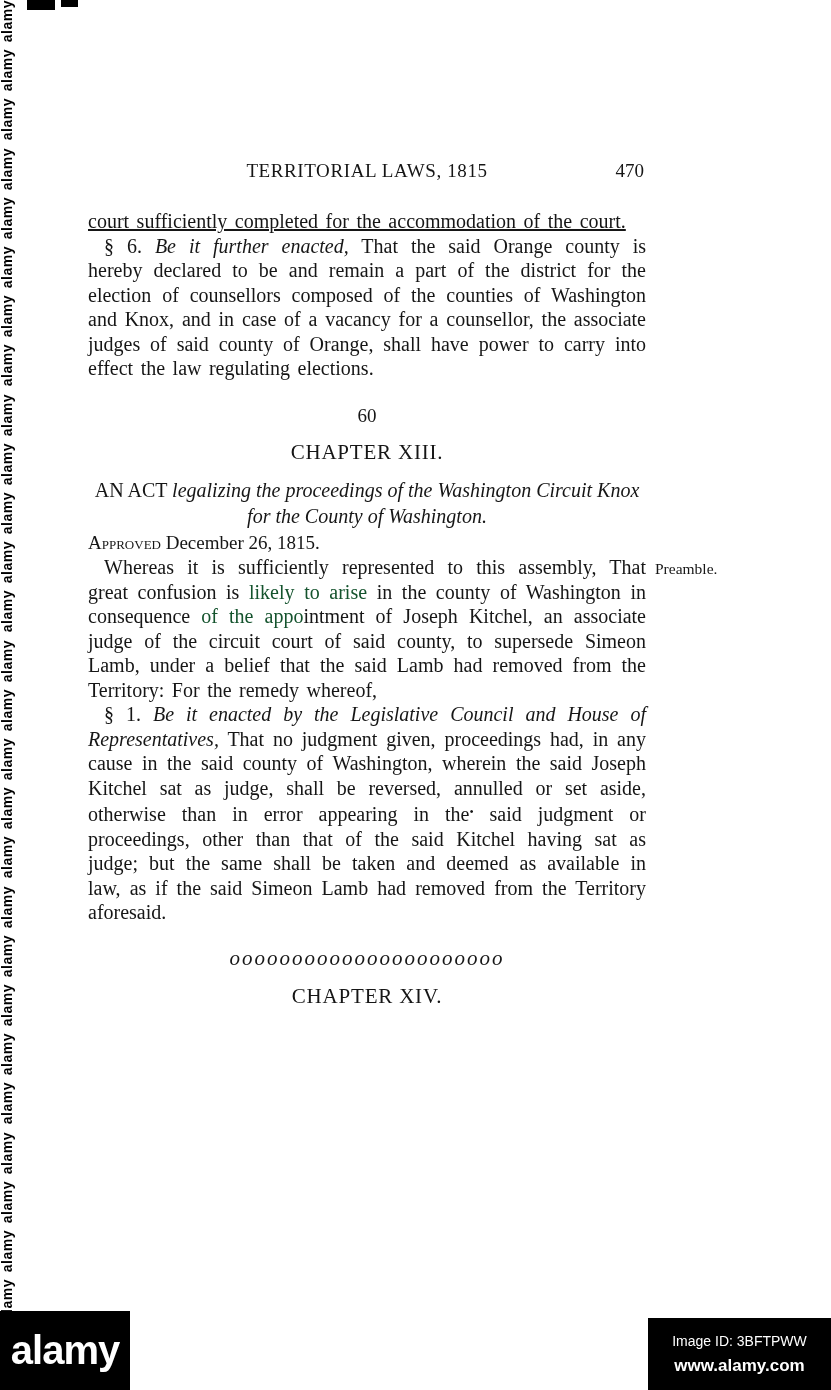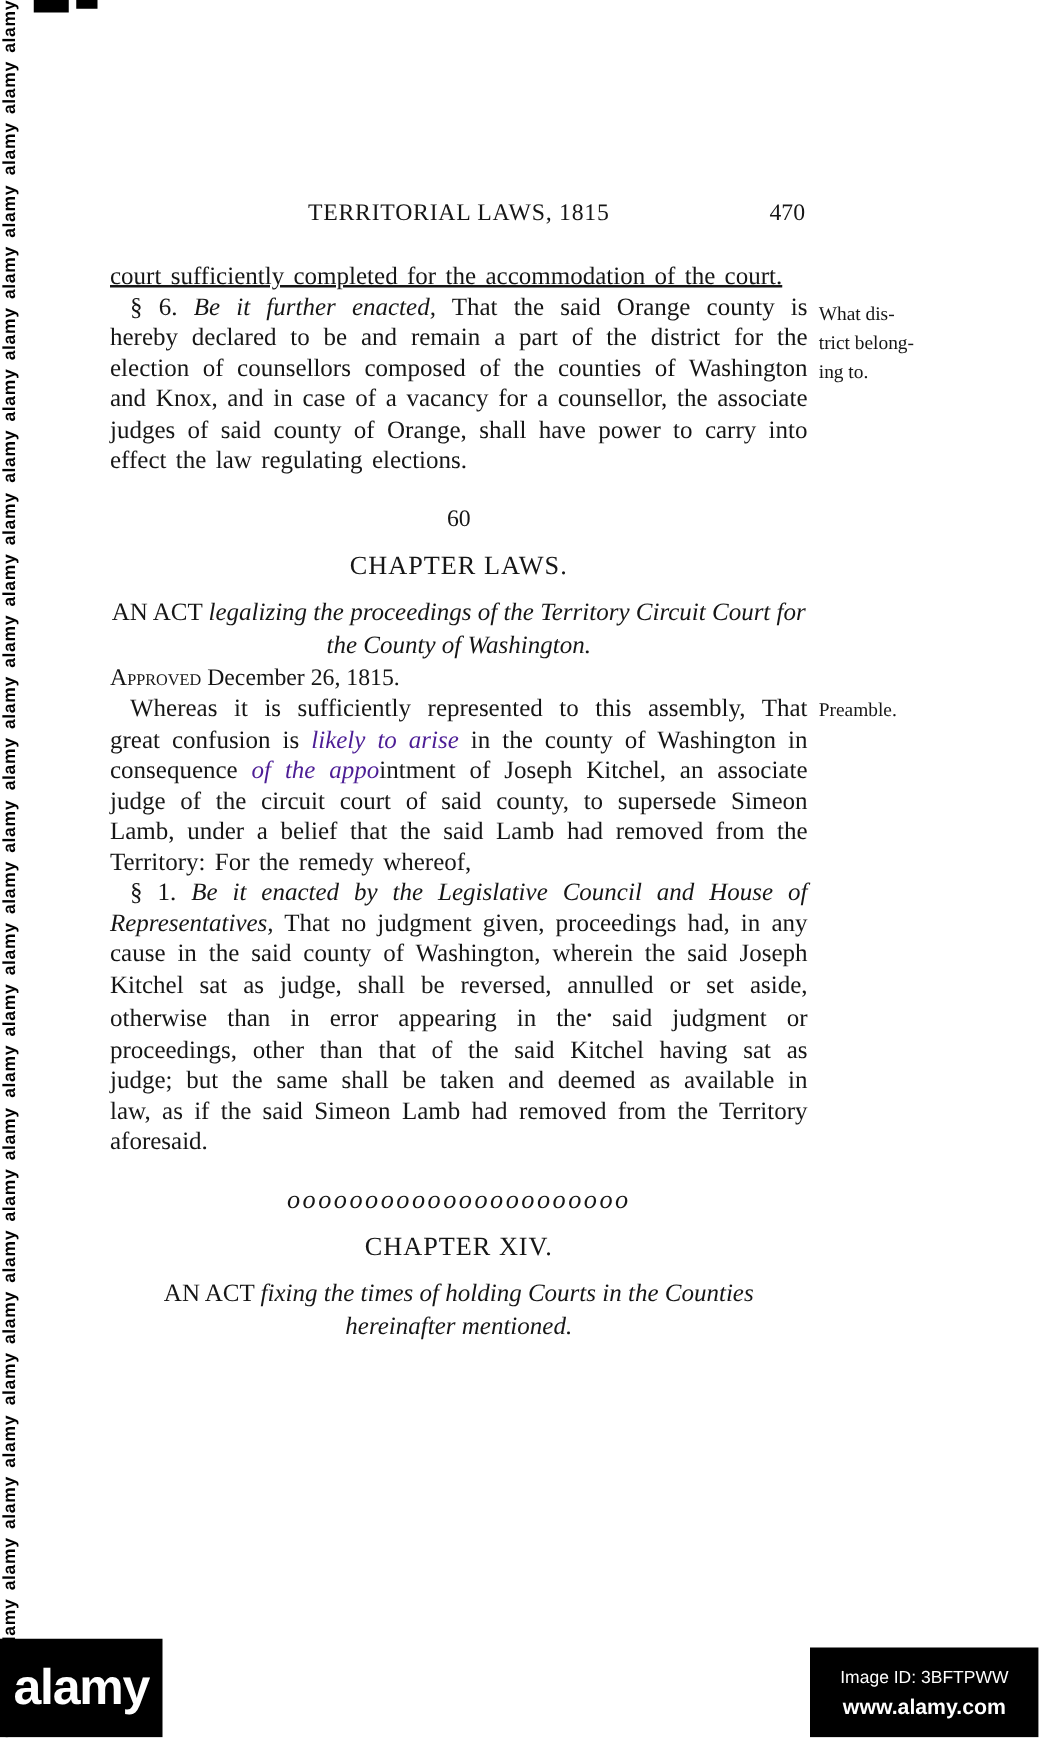--- a/index.html
+++ b/index.html
@@ -68,21 +68,21 @@
     margin: 0;
     font-size: 20px;
     line-height: 24.5px;
     text-align: justify;
     word-spacing: 2.5px;
   }
   .first-par { margin-top: 28px; text-decoration: underline; }
   .indent { text-indent: 16px; }
   .it { font-style: italic; }
   .sc { font-variant: small-caps; }
-  .faded { color: #4c1d95; font-style: italic; }
+  .faded { color: #14532d; }
   .ink-dot { font-size: 12px; vertical-align: 5px; }
 
   .act-number {
     margin: 24px 0 0;
     text-align: center;
     font-size: 19px;
   }
   .chapter {
     margin: 13px 0 0;
     text-align: center;
@@ -204,53 +204,47 @@
 
     <div class="header-row">
       <span>TERRITORIAL LAWS, 1815</span>
       <span class="page-number">470</span>
     </div>
 
     <p class="body-par first-par">court sufficiently completed for the accommodation of the court.</p>
 
     <p class="body-par indent">
       <span>§ 6. </span><span class="it">Be it further enacted,</span><span> That the said Orange county is hereby declared to be and remain a part of the district for the election of counsellors composed of the counties of Washington and Knox, and in case of a vacancy for a counsellor, the associate judges of said county of Orange, shall have power to carry into effect the law regulating elections.</span>
-      <span class="margin-note note-district">What dis-
-trict belong-
-ing to.</span>
     </p>
 
     <div class="act-number">60</div>
 
-    <h2 class="chapter">CHAPTER LAWS.</h2>
+    <h2 class="chapter">CHAPTER XIII.</h2>
 
     <p class="act-title">
-      <span>AN ACT </span><span class="it">legalizing the proceedings of the Territory Circuit Court for the County of Washington.</span>
+      <span>AN ACT </span><span class="it">legalizing the proceedings of the Washington Circuit Knox for the County of Washington.</span>
     </p>
 
     <p class="approved">
       <span class="sc">Approved</span><span> December 26, 1815.</span>
     </p>
 
     <p class="body-par indent">
       <span>Whereas it is sufficiently represented to this assembly, That great confusion is </span><span class="faded">likely to arise</span><span> in the county of Washington in consequence </span><span class="faded">of the appo</span><span>intment of Joseph Kitchel, an associate judge of the circuit court of said county, to supersede Simeon Lamb, under a belief that the said Lamb had removed from the Territory: For the remedy whereof,</span>
       <span class="margin-note note-preamble">Preamble.</span>
     </p>
 
     <p class="body-par indent">
       <span>§ 1. </span><span class="it">Be it enacted by the Legislative Council and House of Representatives,</span><span> That no judgment given, proceedings had, in any cause in the said county of Washington, wherein the said Joseph Kitchel sat as judge, shall be reversed, annulled or set aside, otherwise than in error appearing in the</span><span class="ink-dot">•</span><span> said judgment or proceedings, other than that of the said Kitchel having sat as judge; but the same shall be taken and deemed as available in law, as if the said Simeon Lamb had removed from the Territory aforesaid.</span>
     </p>
 
     <p class="ornament">oooooooooooooooooooooo</p>
 
     <h2 class="chapter ch14">CHAPTER XIV.</h2>
 
-    <p class="act-title">
-      <span>AN ACT </span><span class="it">fixing the times of holding Courts in the Counties hereinafter mentioned.</span>
-    </p>
 
   </div>
 
   <div class="alamy-logo-box">
     <span>alamy</span>
   </div>
 
   <div class="alamy-info-box">
     <div class="image-id">
       <span>Image ID:</span>

